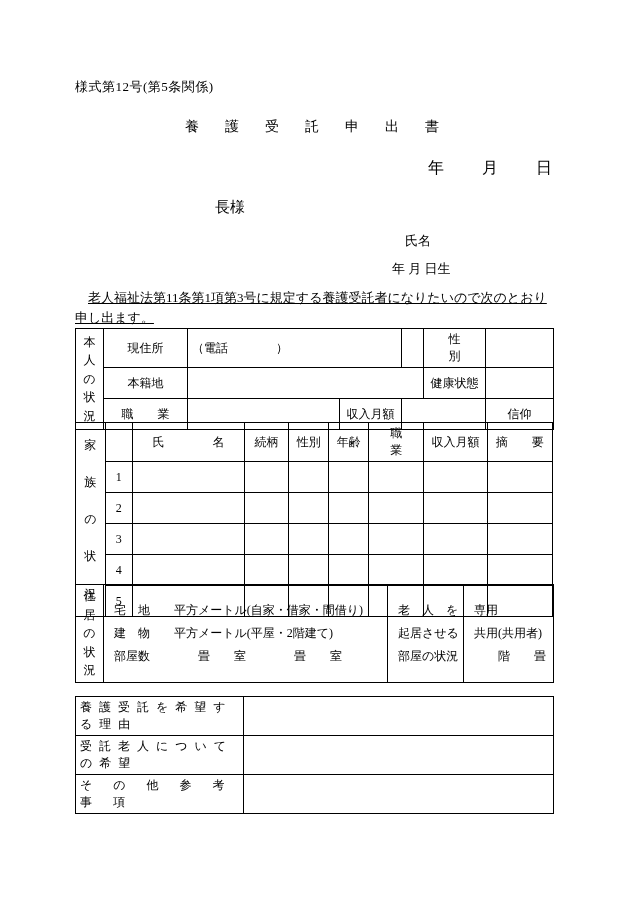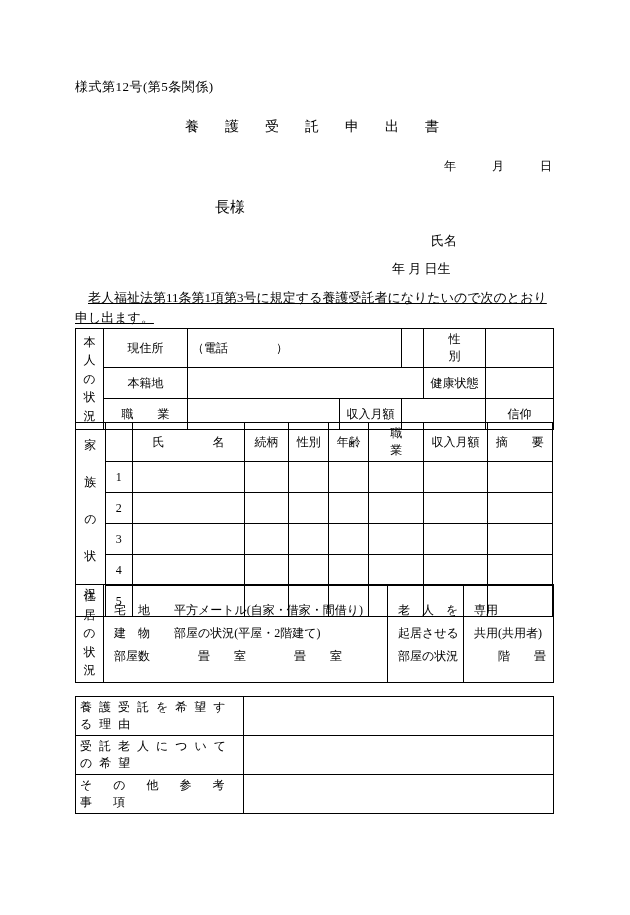--- a/index.html
+++ b/index.html
@@ -32,39 +32,39 @@
     top: 118px;
     width: 630px;
     text-align: center;
     font-size: 14px;
     letter-spacing: 6px;
   }
   .date-line {
     position: absolute;
     right: 78px;
     top: 158px;
-    font-size: 12px;
+    font-size: 16px;
   }
   .date-line span { display: inline-block; }
   .gap-sm { width: 30px; }
   .addressee {
     position: absolute;
     left: 215px;
     top: 198px;
     font-size: 15px;
   }
   .name-block {
     position: absolute;
     right: 78px;
     top: 232px;
     font-size: 13px;
     text-align: left;
     width: 160px;
   }
-  .name-label { margin-left: 39px; }
+  .name-label { margin-left: 13px; }
   .birth-line { margin-top: 10px; }
   .intro {
     position: absolute;
     left: 75px;
     top: 288px;
     width: 480px;
     font-size: 13px;
     line-height: 1.5;
     text-indent: 13px;
     text-decoration: underline;
@@ -263,21 +263,21 @@
       <col style="width:28px">
       <col style="width:284px">
       <col style="width:76px">
       <col style="width:90px">
     </colgroup>
     <tbody>
         <tr>
       <td class="vlabel housing-cell">住<br>居<br>の<br>状<br>況</td>
       <td class="housing-cell">
         <div class="cellline">宅　地　　平方メートル(自家・借家・間借り)</div>
-        <div class="cellline">建　物　　部屋の状況(平屋・2階建て)</div>
+        <div class="cellline">建　物　　平方メートル(平屋・2階建て)</div>
         <div class="cellline">部屋数　　　　畳　　室　　　　畳　　室</div>
       </td>
       <td class="housing-cell">
         <div class="cellline">老　人　を</div>
         <div class="cellline">起居させる</div>
         <div class="cellline">部屋の状況</div>
       </td>
       <td class="housing-cell">
         <div class="cellline">専用</div>
         <div class="cellline">共用(共用者)</div>

